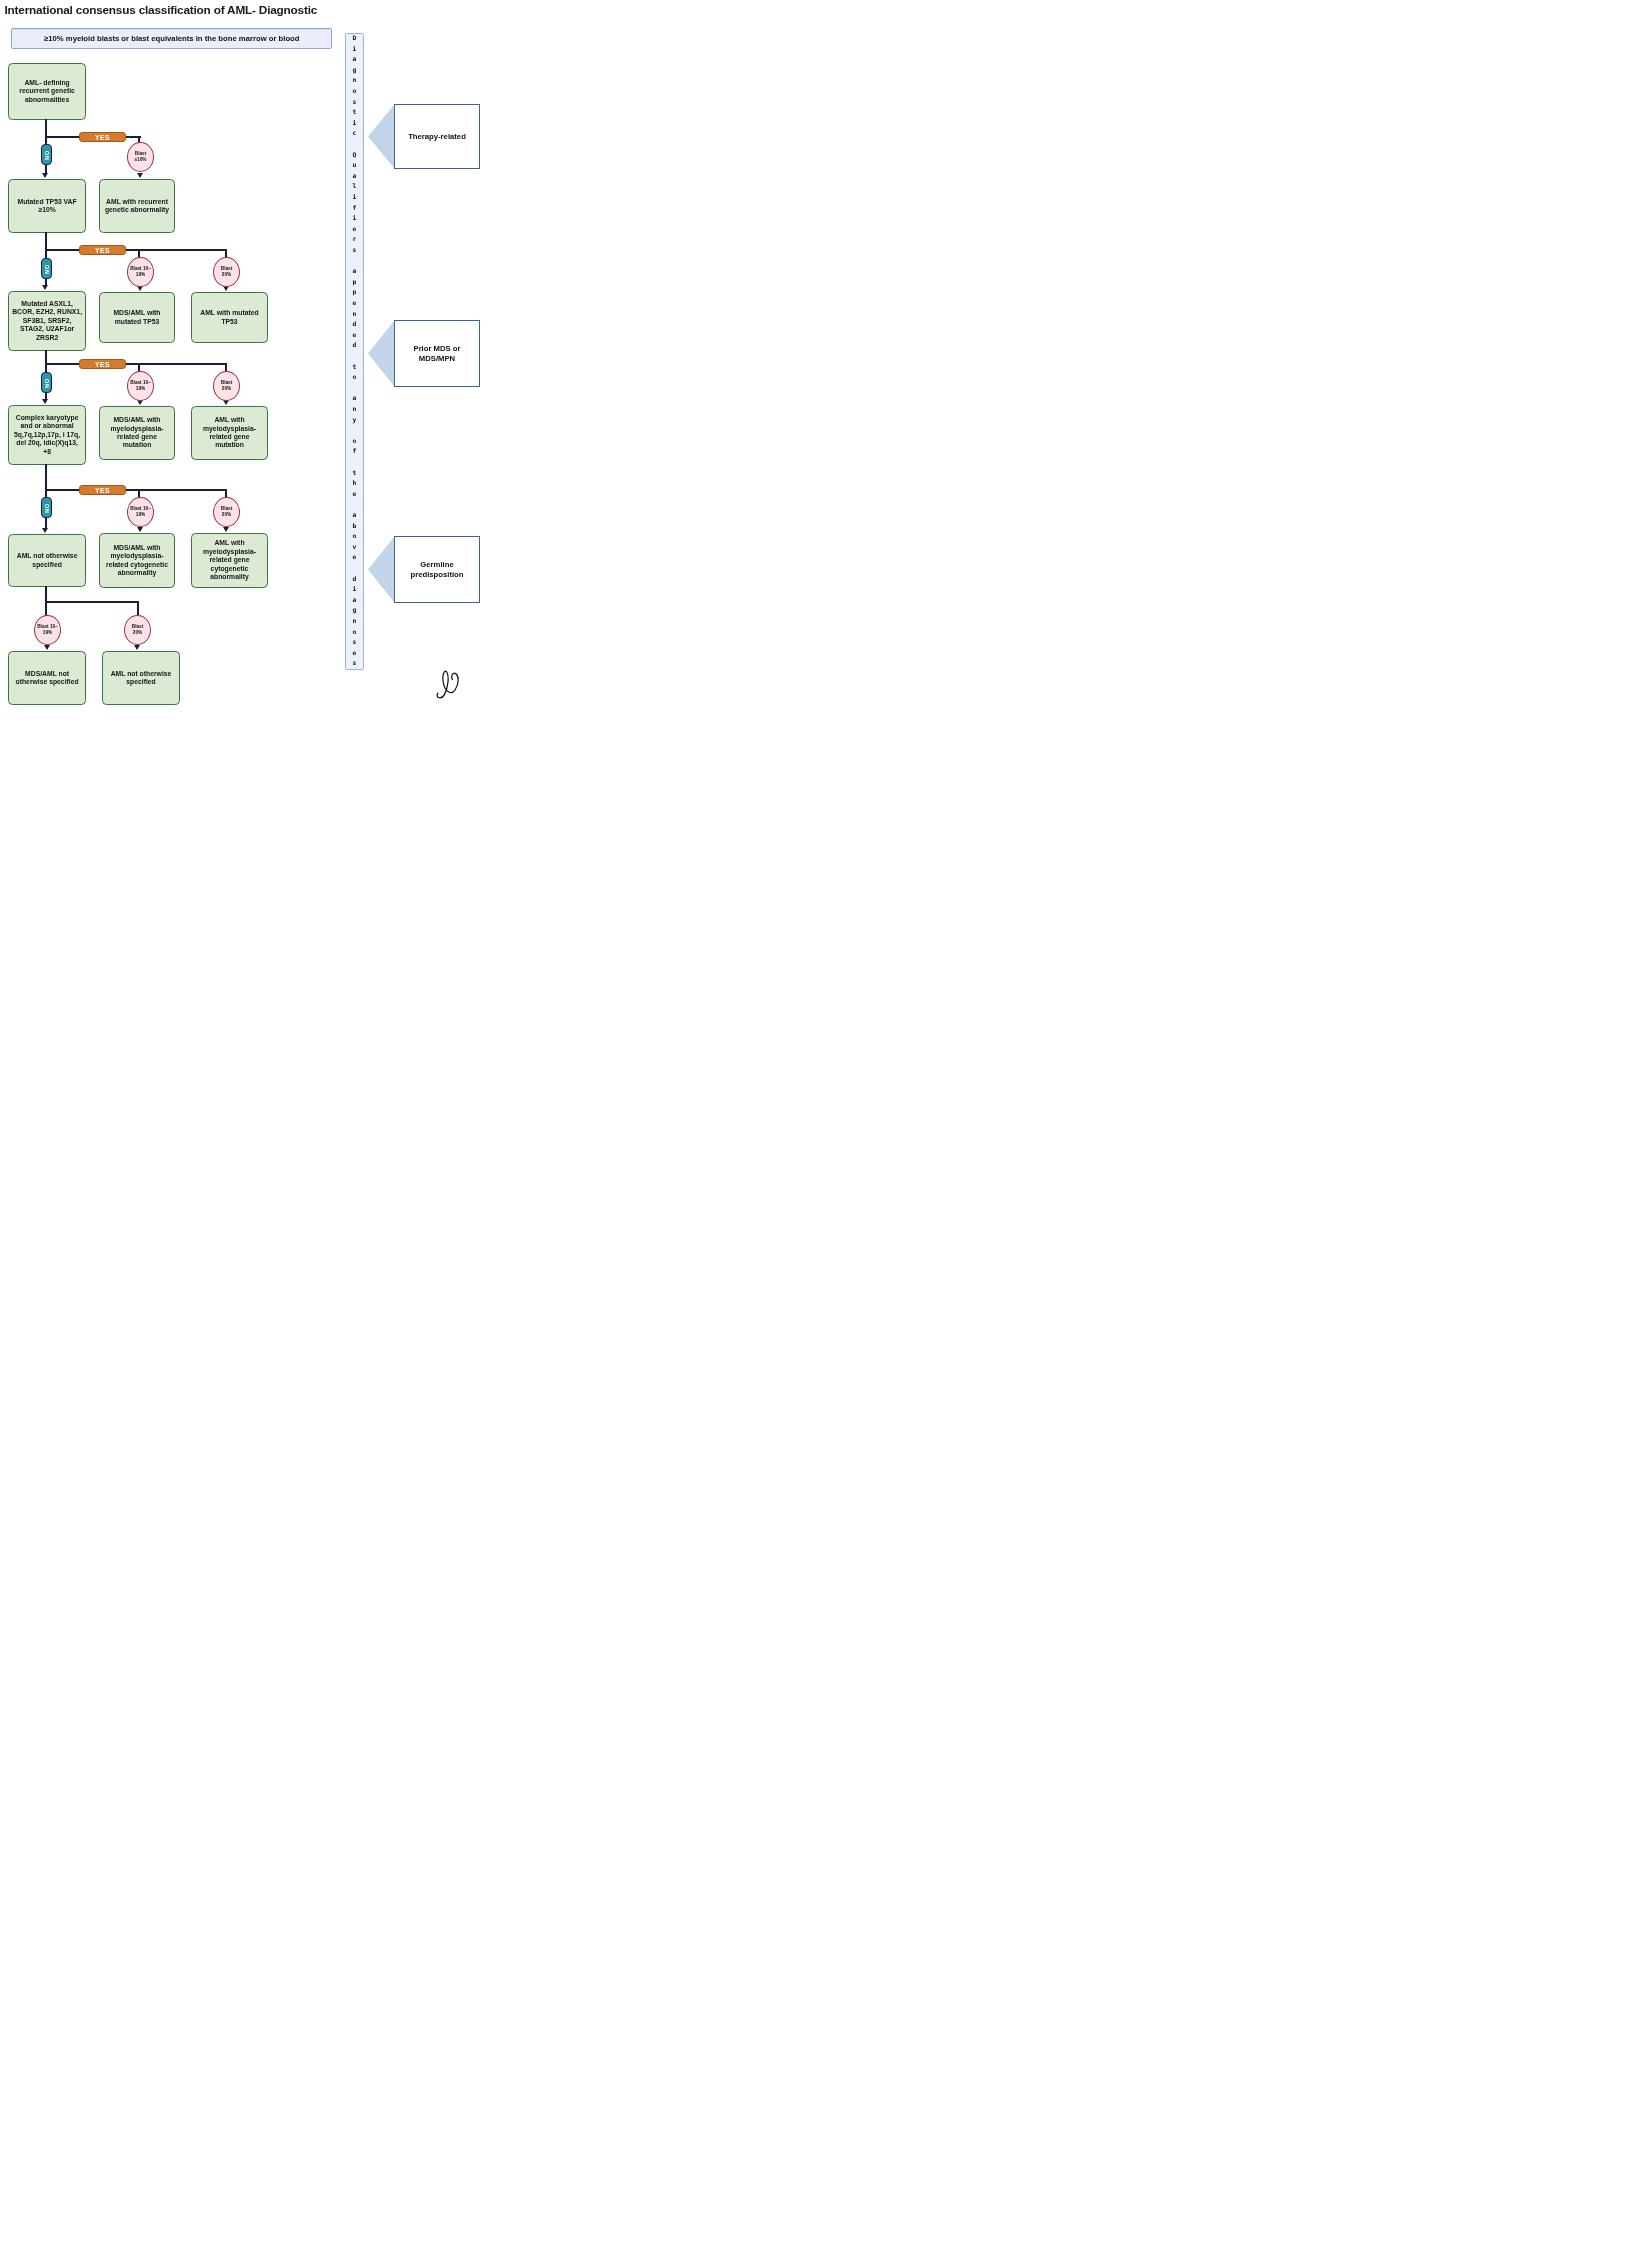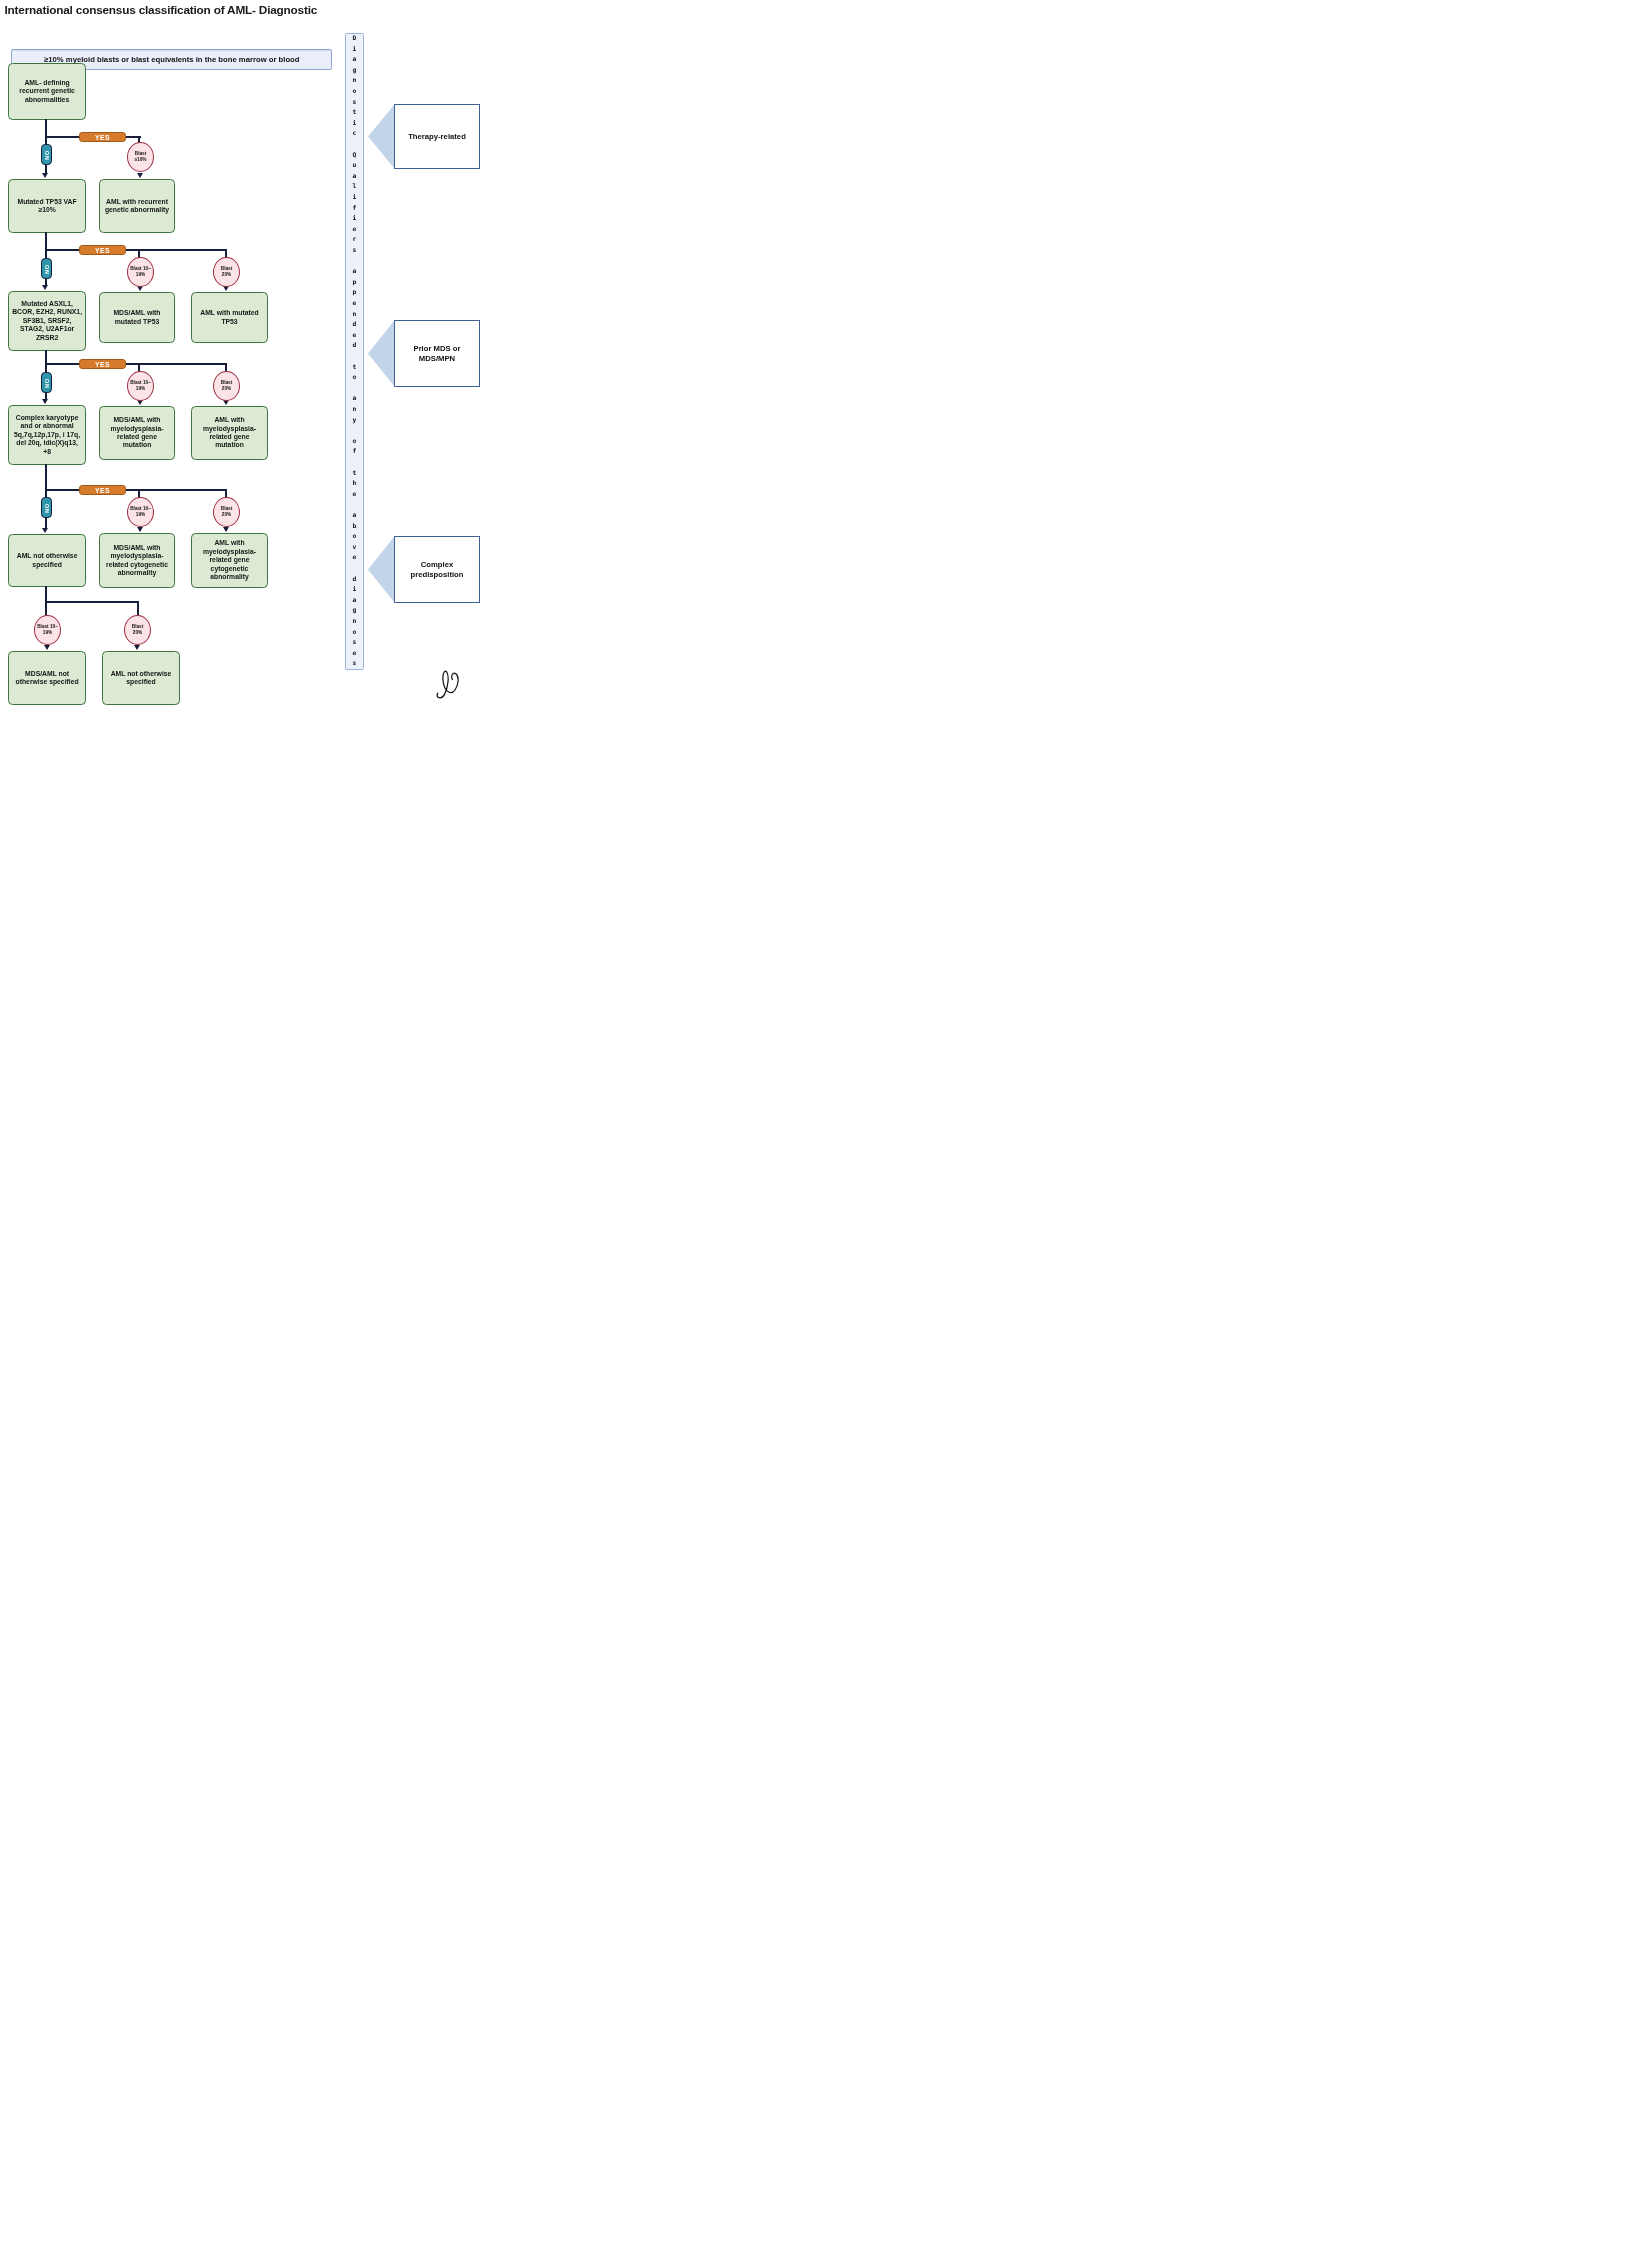--- a/index.html
+++ b/index.html
@@ -1,21 +1,21 @@
 <!DOCTYPE html>
 <html style="font-size:7.2px"><head>
 <meta charset="utf-8">
 <style>
   html,body{margin:0;padding:0;background:#ffffff;}
   body{font-family:"Liberation Sans", sans-serif;}
   #canvas{position:relative;width:491px;height:722px;background:#ffffff;overflow:hidden;}
 
   .title{position:absolute;left:4.5px;top:2.7px;width:389px;font-size:11.8px;font-weight:bold;color:#1a1a1a;letter-spacing:-0.2px;}
 
-  .banner{position:absolute;left:11.3px;top:49px;width:321px;height:21px;background:#e9eefa;border:0.9px solid #8fa7d4;border-radius:1.8px;display:flex;align-items:center;justify-content:center;font-size:7.7px;font-weight:bold;color:#111;box-sizing:border-box;box-shadow:0 0.5px 0 #b9c6e4 inset;}
+  .banner{position:absolute;left:11.3px;top:28px;width:321px;height:21px;background:#e9eefa;border:0.9px solid #8fa7d4;border-radius:1.8px;display:flex;align-items:center;justify-content:center;font-size:7.7px;font-weight:bold;color:#111;box-sizing:border-box;box-shadow:0 0.5px 0 #b9c6e4 inset;}
 
   .gbox{position:absolute;background:#dcead3;border:1.4px solid #3e7440;border-radius:4.5px;display:flex;align-items:center;justify-content:center;text-align:center;font-weight:bold;font-size:6.8px;line-height:1.25;color:#151515;padding:2.7px;box-sizing:border-box;}
 
   .vline,.hline,.stub{position:absolute;background:#191f3a;z-index:1;}
   .arr{position:absolute;width:0;height:0;border-left:3.6px solid transparent;border-right:3.6px solid transparent;border-top:5.9px solid #191f3a;z-index:1;}
 
   .no-badge{position:absolute;width:11px;height:21px;background:#2f95aa;border:1.4px solid #191f3a;border-radius:4.1px;display:flex;align-items:center;justify-content:center;z-index:2;box-sizing:border-box;}
   .no-badge span{transform:rotate(-90deg);color:#ffffff;font-weight:bold;font-size:5.9px;letter-spacing:0.5px;}
 
   .yes-badge{position:absolute;width:47px;height:10.4px;background:#d67a2b;border:0.9px solid #a05a17;border-radius:3.2px;color:#ffffff;font-weight:bold;font-size:6.8px;display:flex;align-items:center;justify-content:center;letter-spacing:0.5px;z-index:2;box-sizing:border-box;}
@@ -125,20 +125,20 @@
     <span class="strip-text">Diagnostic Qualifiers appended to any of the above diagnoses</span>
   </div>
 
   <div class="pennant-tri" style="left:368px;top:105px;width:26px;height:63px;"></div>
   <div class="pennant-box" style="left:394px;top:104px;width:86px;height:65px;">Therapy-related</div>
 
   <div class="pennant-tri" style="left:368px;top:321px;width:26px;height:65px;"></div>
   <div class="pennant-box" style="left:394px;top:320px;width:86px;height:67px;">Prior MDS or MDS/MPN</div>
 
   <div class="pennant-tri" style="left:368px;top:537px;width:26px;height:65px;"></div>
-  <div class="pennant-box" style="left:394px;top:536px;width:86px;height:67px;">Complex predisposition</div>
+  <div class="pennant-box" style="left:394px;top:536px;width:86px;height:67px;">Germline predisposition</div>
 
   <svg class="sig" width="36" height="34" viewBox="0 0 70 70">
     <path d="M10,58 C4,68 18,72 24,60 C31,46 34,22 28,14 C22,8 18,24 22,40 C26,56 38,62 45,52 C52,42 55,24 47,18 C41,14 36,22 40,30" stroke="#111111" stroke-width="2.5" fill="none" stroke-linecap="round"></path>
   </svg>
 
 </div>
 
 
 </body></html>

